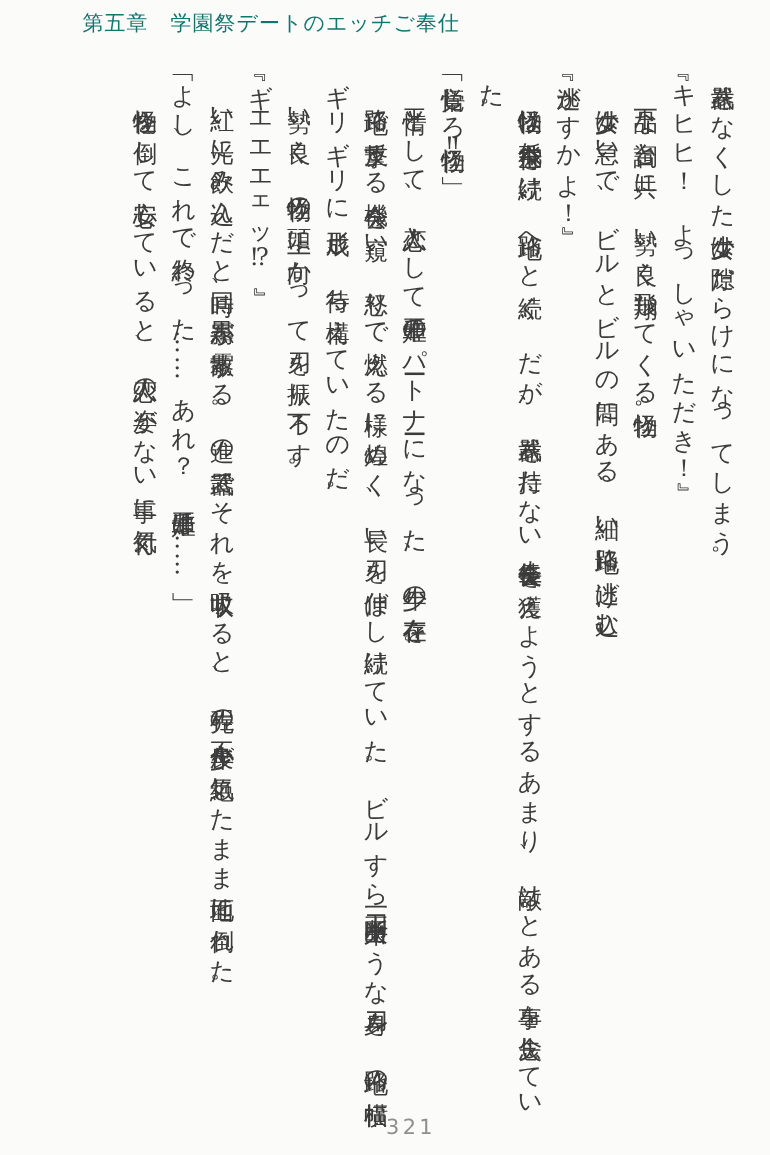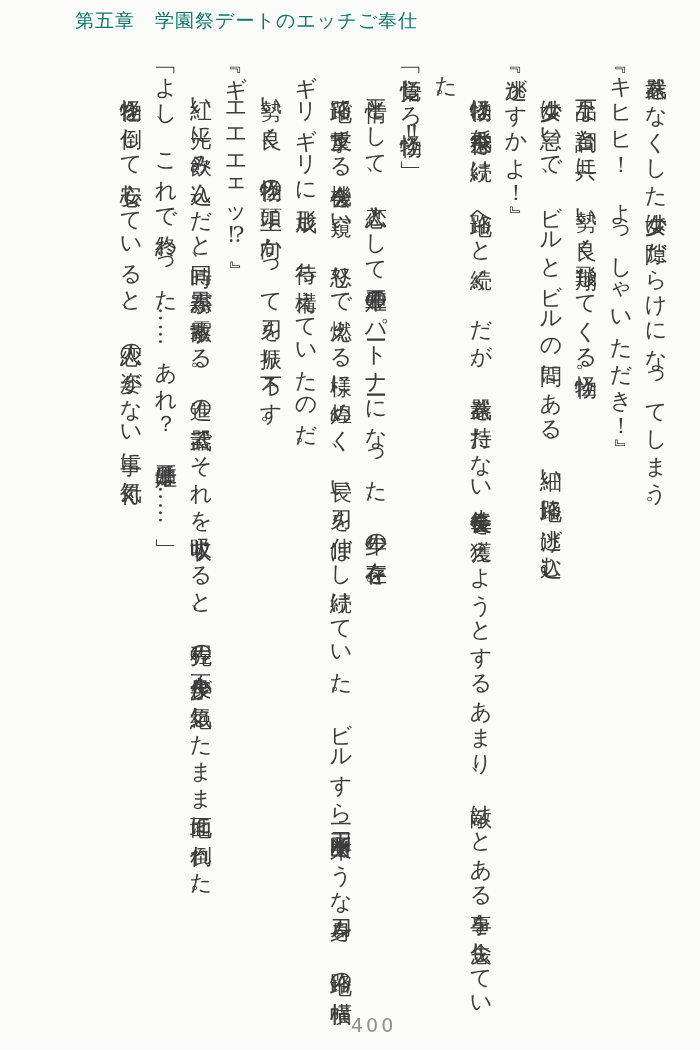--- a/index.html
+++ b/index.html
@@ -72,15 +72,15 @@
     <p class="para">「覚悟しろ怪物‼」</p>
     <p class="para indent">平情として、恋人として千亜姫のパートナーになった、少年の存在を。</p>
     <p class="para indent">路地で反撃する機会を窺い、怒りで燃える様に煌めく、長い刃を伸ばし続けていた。ビルすら一刀両断出来そうな刀身を、路地の横幅ギリギリに形成し、待ち構えていたのだ。</p>
     <p class="para indent">勢い良く、怪物の頭上に向かって刃を振り下ろす。</p>
     <p class="para">『ギエエエェッ⁉』</p>
     <p class="para indent">紅い光に飲み込んだと同時、黒霧が霧散する。進の武器でそれを吸収すると、先程の不良少年が気絶したまま地面に倒れた。</p>
     <p class="para">「よし、これで終わった……あれ？　千亜姫は……」</p>
     <p class="para indent">怪物を倒して安心していると、恋人の姿がない事に気付く。</p>
   </div>
 
-  <div class="page-number">400</div>
+  <div class="page-number">321</div>
 
 </div>
 
 </body></html>

